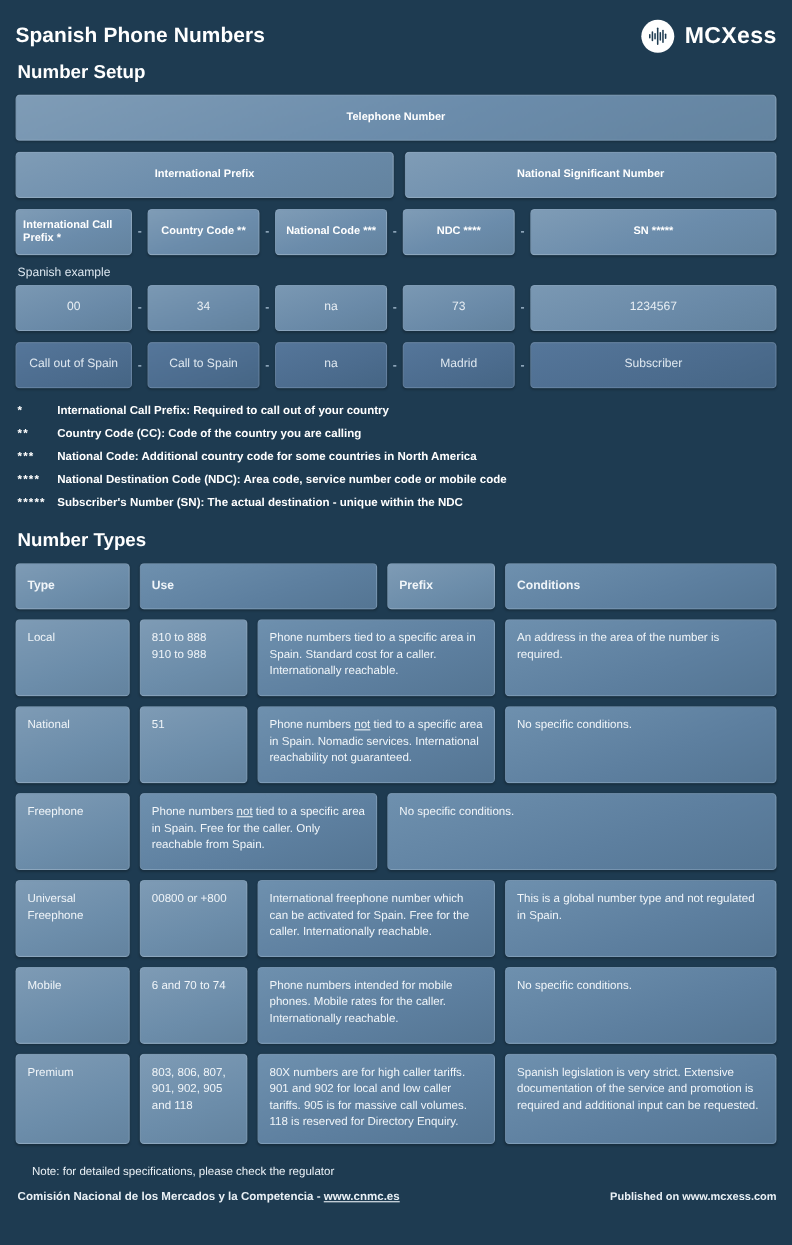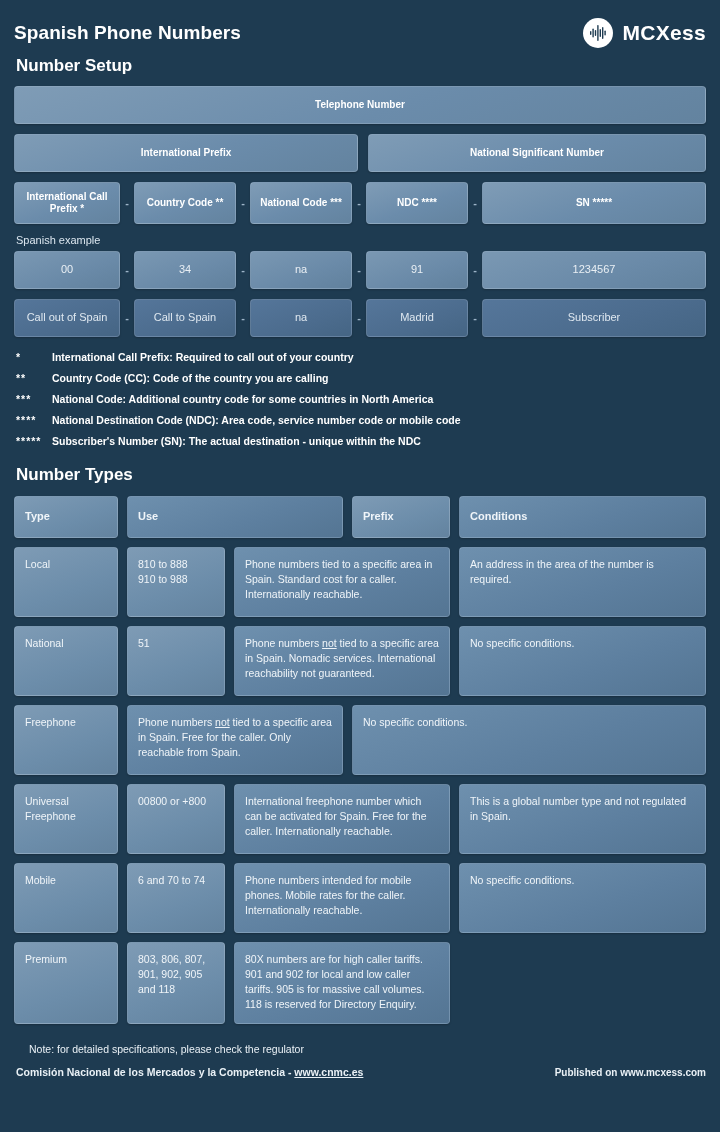--- a/index.html
+++ b/index.html
@@ -51,25 +51,25 @@
   .flow-row { display: flex; align-items: stretch; margin-bottom: 10px; }
 
   .cell {
     background: linear-gradient(160deg, #7f9cb6 0%, #6b8cab 55%, #63839f 100%);
     border-radius: 4px;
     border: 1px solid rgba(255,255,255,.13);
     box-shadow: 0 1px 2px rgba(0,0,0,.22);
     display: flex;
     align-items: center;
     justify-content: center;
-    text-align: center;
+    text-align: left;
     font-size: 10px;
     font-weight: bold;
     color: #ffffff;
-    padding: 4px 6px;
+    padding: 20px 6px;
     line-height: 1.25;
   }
 
   .cell.l1 { height: 38px; width: 100%; }
   .row-l2 .cell { height: 38px; }
   .row-l3 .cell { height: 42px; }
   .row-ex .cell {
     height: 38px;
     font-weight: normal;
     font-size: 11px;
@@ -206,21 +206,21 @@
 
   <div class="example-label">Spanish example</div>
 
   <div class="flow-row row-ex">
     <div class="cell w-intl">00</div>
     <div class="sep">-</div>
     <div class="cell w-cc">34</div>
     <div class="sep">-</div>
     <div class="cell w-nc">na</div>
     <div class="sep">-</div>
-    <div class="cell w-ndc">91</div>
+    <div class="cell w-ndc">73</div>
     <div class="sep">-</div>
     <div class="cell w-sn">1234567</div>
   </div>
 
   <div class="flow-row row-desc">
     <div class="cell w-intl">Call out of Spain</div>
     <div class="sep">-</div>
     <div class="cell w-cc">Call to Spain</div>
     <div class="sep">-</div>
     <div class="cell w-nc">na</div>
@@ -296,20 +296,21 @@
       <div class="tcell c-type">Mobile</div>
       <div class="tcell c-prefix">6 and 70 to 74</div>
       <div class="tcell c-use">Phone numbers intended for mobile phones. Mobile rates for the caller. Internationally reachable.</div>
       <div class="tcell c-cond">No specific conditions.</div>
     </div>
 
     <div class="trow body tall">
       <div class="tcell c-type">Premium</div>
       <div class="tcell c-prefix">803, 806, 807, 901, 902, 905 and 118</div>
       <div class="tcell c-use">80X numbers are for high caller tariffs. 901 and 902 for local and low caller tariffs. 905 is for massive call volumes. 118 is reserved for Directory Enquiry.</div>
+      <div class="tcell c-cond">Spanish legislation is very strict. Extensive documentation of the service and promotion is required and additional input can be requested.</div>
     </div>
 
   </div>
 
   <div class="footer">
     <div class="note-line">Note: for detailed specifications, please check the regulator</div>
     <div class="foot-bottom">
       <div class="regulator">
         <span>Comisión Nacional de los Mercados y la Competencia - </span><span class="reg-link">www.cnmc.es</span>
       </div>

